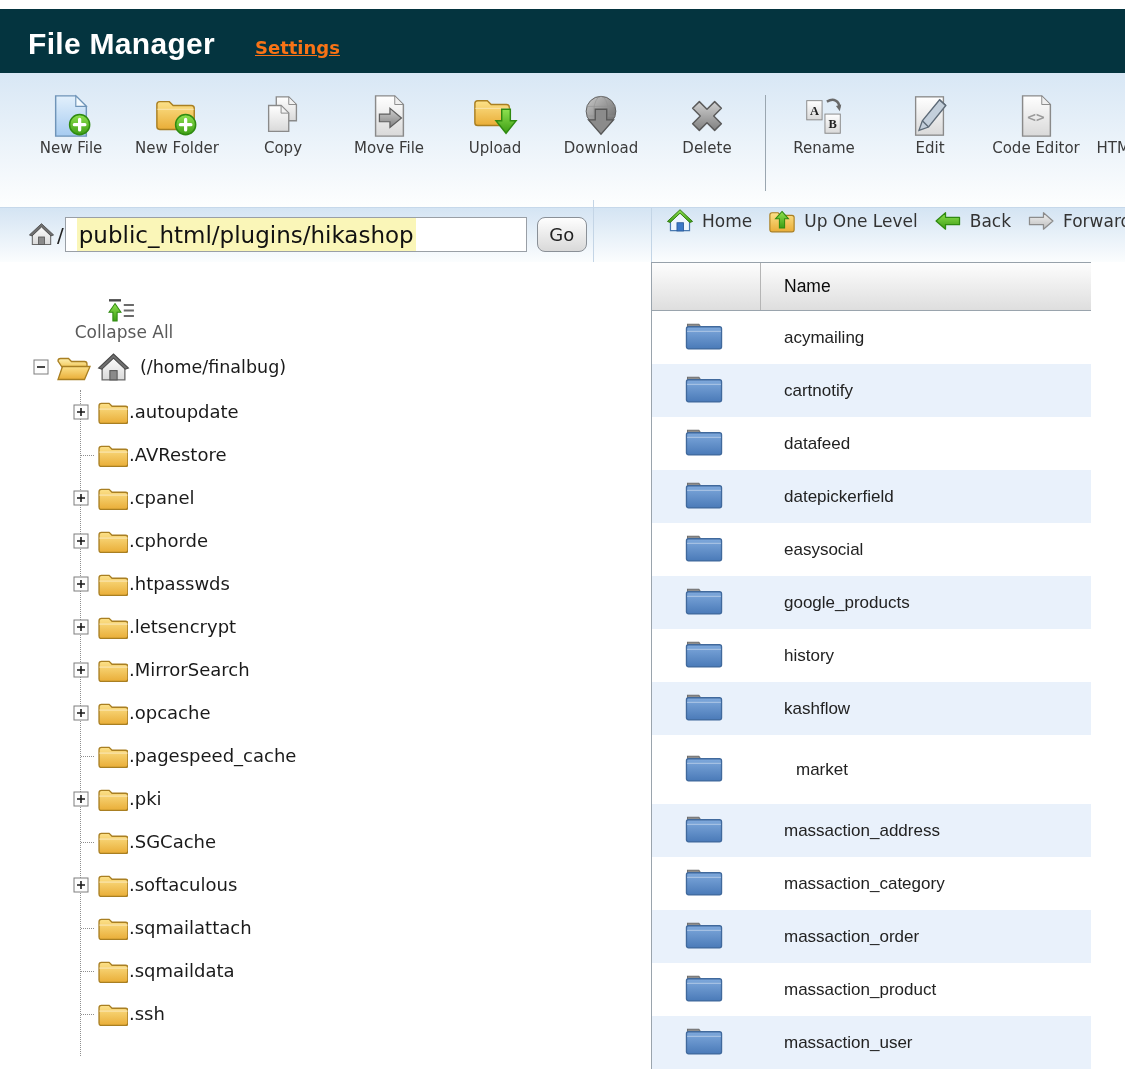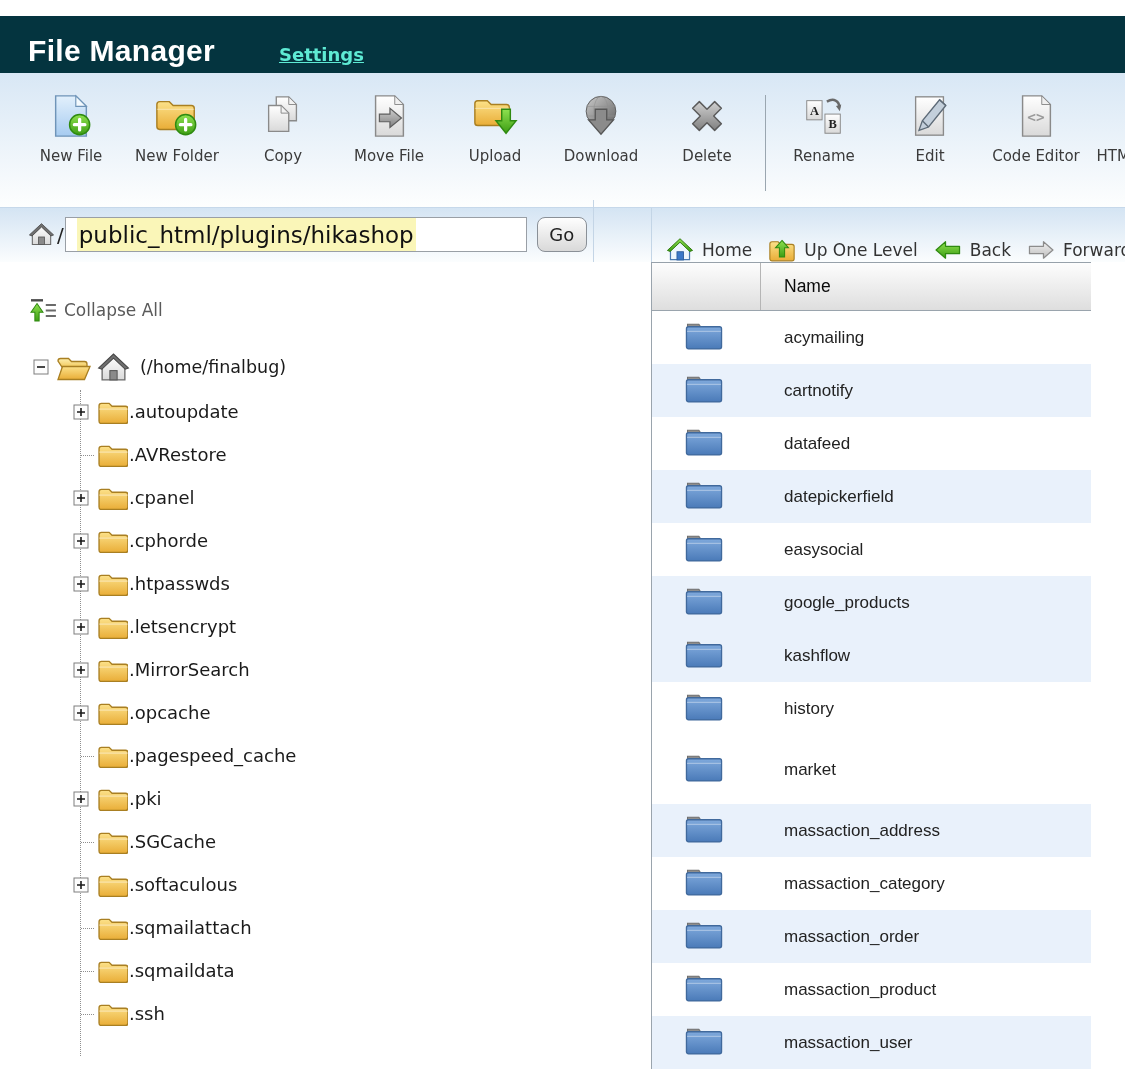--- a/index.html
+++ b/index.html
@@ -1,64 +1,64 @@
 <!DOCTYPE html>
 <html><head>
 <meta charset="utf-8">
 <style>
   * { margin:0; padding:0; box-sizing:border-box; }
   html,body { width:1125px; height:1080px; overflow:hidden; background:#fff;
               font-family:"DejaVu Sans","Liberation Sans",sans-serif; }
   .icon { display:inline-flex; line-height:0; }
 
   
-  .header { position:absolute; left:0; top:16px; width:1125px; height:71px;
+  .header { position:absolute; left:0; top:9px; width:1125px; height:71px;
             background:#04343f; border-bottom:2px solid #222;
             display:flex; align-items:center; }
   .app-title { color:#fff; font-family:"Liberation Sans",sans-serif; font-weight:bold;
                font-size:30px; margin-left:28px; letter-spacing:.3px; }
-  .settings-link { color:#5eead4; font-size:18px; font-weight:bold; text-decoration:underline;
-                   margin-left:64px; margin-top:8px; cursor:pointer; }
+  .settings-link { color:#f97316; font-size:18px; font-weight:bold; text-decoration:underline;
+                   margin-left:40px; margin-top:8px; cursor:pointer; }
 
   
   .toolbar { position:absolute; left:0; top:73px; width:1260px; height:134px;
              background:linear-gradient(#d8e7f5,#fdfefe);
              display:flex; align-items:flex-start; padding:20px 0 0 18px; }
   .tb-item { width:106px; display:flex; flex-direction:column; align-items:center;
              cursor:pointer; text-align:center; flex:none; }
   .tb-item .icon svg { width:46px; height:46px; }
-  .tb-label { font-size:15px; color:#3b3b3b; line-height:1.3; margin-top:8px; }
+  .tb-label { font-size:15px; color:#3b3b3b; line-height:1.3; margin-top:0; }
   .tb-sep { width:1px; height:96px; background:#9aa6b0; margin:2px 5px 0 5px; flex:none; }
 
   
   .navstrip { position:absolute; left:0; top:207px; width:1125px; height:55px;
               background:linear-gradient(#d4e4f3,#fbfdfe); border-top:1px solid #c6d8ea; }
   .panel-split { position:absolute; left:593px; top:200px; width:1px; height:62px; background:#c4d5e6; }
   .pathbar { position:absolute; left:28px; top:9px; display:flex; align-items:center; }
   .pathbar .icon svg { width:27px; height:25px; }
   .path-slash { font-size:20px; color:#222; margin:0 1px 0 2px; }
   .path-input { width:462px; height:35px; border:1px solid #999fa6; background:#fff;
                 display:flex; align-items:center; padding-left:11px; font-size:23px;
                 color:#111; overflow:hidden; white-space:nowrap; cursor:text;text-align:right; }
   .path-hl { background:#faf6b8; padding:4px 2px; }
   .go-btn { margin-left:10px; width:50px; height:35px; border:1px solid #8a9097; border-radius:8px;
             background:linear-gradient(#fefefe,#d9d9d9); font-size:18px; color:#222;
             font-family:inherit; cursor:pointer; }
-  .filenav { position:absolute; left:651px; top:0; height:55px; display:flex; align-items:flex-end;
+  .filenav { position:absolute; left:651px; top:0; height:55px; display:flex; align-items:flex-start;
              padding-left:14px; border-left:1px solid #c3d5e6; width:474px; overflow:hidden; }
   .filenav-item { display:flex; align-items:center; margin-right:16px; cursor:pointer; flex:none; }
   .filenav-item .icon svg { width:28px; height:26px; margin-right:8px; }
   .filenav-label { font-size:17px; color:#333; white-space:nowrap;
                    font-family:"DejaVu Sans",sans-serif; }
 
   
   .tree-panel { position:absolute; left:0; top:262px; width:640px; height:818px;
                 background:#fff; overflow:hidden; }
   .collapse-row { display:flex; align-items:center; margin:36px 0 0 29px; height:24px;
-                  cursor:pointer; width:190px; }
+                  cursor:pointer; width:190px;flex-direction:column; }
   .collapse-row .icon svg { width:28px; height:24px; margin-right:7px; }
   .collapse-label { font-size:17px; color:#5a5a5a; }
   .tree { position:relative; margin-top:22px; }
   .tree-vline { position:absolute; left:80px; top:46px; height:666px; width:0;
                 border-left:1px dotted #8f8f8f; }
   .tree-root { display:flex; align-items:center; height:46px; position:relative;
                padding-left:56px; cursor:pointer; }
   .tree-root .expander { position:absolute; left:33px; top:15px; }
   .root-folder svg { width:36px; height:27px; }
   .root-home  { margin-left:4px; }
@@ -77,21 +77,21 @@
   .file-table { position:absolute; left:651px; top:262px; width:440px;
                 border-left:1px solid #9aa4ad; border-top:1px solid #97a1aa; overflow:hidden; }
   .ft-header { height:48px; background:linear-gradient(#fdfdfd,#dedede);
                border-bottom:1px solid #9aa4ad; display:flex; }
   .ft-col-icon { width:109px; border-right:1px solid #b5b5b5; height:100%; }
   .ft-col-name { flex:1; display:flex; align-items:center; padding-left:23px;
                  font-size:17.5px; color:#0a0a0a; cursor:pointer;
                  font-family:"Liberation Sans",sans-serif; }
   .ft-row { height:53px; display:flex; align-items:center; cursor:pointer; }
   .ft-row.alt { background:#e9f1fb; }
-  .ft-row.tall { height:69px; }
+  .ft-row.tall { height:69px;gap:12px; }
   .ft-icon-cell { width:109px; padding-left:32px; flex:none; }
   .ft-icon-cell svg { width:40px; height:33px; }
   .ft-name { font-size:17px; color:#222; padding-left:23px;
              font-family:"Liberation Sans",sans-serif; white-space:nowrap; }
 </style>
 </head>
 <body>
 
 <svg width="0" height="0" style="position:absolute" aria-hidden="true">
   <defs>
@@ -586,94 +586,94 @@
       <div class="ft-row alt">
         <div class="ft-icon-cell"><span class="icon">
             <svg viewBox="0 0 38 32">
               <path d="M3 5h11l3.5 5H3z" fill="#8d8d8d" stroke="#6e6e6e"></path>
               <rect x="2" y="7.5" width="34" height="21.5" rx="2" fill="url(#gBlueF)" stroke="#40699c" stroke-width="1.3"></rect>
               <path d="M2.5 12h33" stroke="#fff" stroke-opacity=".35"></path>
             </svg>
           </span></div>
         <div class="ft-name">google_products</div>
       </div>
+      <div class="ft-row">
+        <div class="ft-icon-cell"><span class="icon">
+            <svg viewBox="0 0 38 32">
+              <path d="M3 5h11l3.5 5H3z" fill="#8d8d8d" stroke="#6e6e6e"></path>
+              <rect x="2" y="7.5" width="34" height="21.5" rx="2" fill="url(#gBlueF)" stroke="#40699c" stroke-width="1.3"></rect>
+              <path d="M2.5 12h33" stroke="#fff" stroke-opacity=".35"></path>
+            </svg>
+          </span></div>
+        <div class="ft-name">history</div>
+      </div>
       <div class="ft-row alt">
         <div class="ft-icon-cell"><span class="icon">
             <svg viewBox="0 0 38 32">
               <path d="M3 5h11l3.5 5H3z" fill="#8d8d8d" stroke="#6e6e6e"></path>
               <rect x="2" y="7.5" width="34" height="21.5" rx="2" fill="url(#gBlueF)" stroke="#40699c" stroke-width="1.3"></rect>
               <path d="M2.5 12h33" stroke="#fff" stroke-opacity=".35"></path>
             </svg>
           </span></div>
         <div class="ft-name">kashflow</div>
       </div>
+      <div class="ft-row tall">
+        <div class="ft-icon-cell"><span class="icon">
+            <svg viewBox="0 0 38 32">
+              <path d="M3 5h11l3.5 5H3z" fill="#8d8d8d" stroke="#6e6e6e"></path>
+              <rect x="2" y="7.5" width="34" height="21.5" rx="2" fill="url(#gBlueF)" stroke="#40699c" stroke-width="1.3"></rect>
+              <path d="M2.5 12h33" stroke="#fff" stroke-opacity=".35"></path>
+            </svg>
+          </span></div>
+        <div class="ft-name">market</div>
+      </div>
+      <div class="ft-row alt">
+        <div class="ft-icon-cell"><span class="icon">
+            <svg viewBox="0 0 38 32">
+              <path d="M3 5h11l3.5 5H3z" fill="#8d8d8d" stroke="#6e6e6e"></path>
+              <rect x="2" y="7.5" width="34" height="21.5" rx="2" fill="url(#gBlueF)" stroke="#40699c" stroke-width="1.3"></rect>
+              <path d="M2.5 12h33" stroke="#fff" stroke-opacity=".35"></path>
+            </svg>
+          </span></div>
+        <div class="ft-name">massaction_address</div>
+      </div>
       <div class="ft-row">
         <div class="ft-icon-cell"><span class="icon">
             <svg viewBox="0 0 38 32">
               <path d="M3 5h11l3.5 5H3z" fill="#8d8d8d" stroke="#6e6e6e"></path>
               <rect x="2" y="7.5" width="34" height="21.5" rx="2" fill="url(#gBlueF)" stroke="#40699c" stroke-width="1.3"></rect>
               <path d="M2.5 12h33" stroke="#fff" stroke-opacity=".35"></path>
             </svg>
           </span></div>
-        <div class="ft-name">history</div>
-      </div>
-      <div class="ft-row tall">
-        <div class="ft-icon-cell"><span class="icon">
-            <svg viewBox="0 0 38 32">
-              <path d="M3 5h11l3.5 5H3z" fill="#8d8d8d" stroke="#6e6e6e"></path>
-              <rect x="2" y="7.5" width="34" height="21.5" rx="2" fill="url(#gBlueF)" stroke="#40699c" stroke-width="1.3"></rect>
-              <path d="M2.5 12h33" stroke="#fff" stroke-opacity=".35"></path>
-            </svg>
-          </span></div>
-        <div class="ft-name">market</div>
+        <div class="ft-name">massaction_category</div>
       </div>
       <div class="ft-row alt">
         <div class="ft-icon-cell"><span class="icon">
             <svg viewBox="0 0 38 32">
               <path d="M3 5h11l3.5 5H3z" fill="#8d8d8d" stroke="#6e6e6e"></path>
               <rect x="2" y="7.5" width="34" height="21.5" rx="2" fill="url(#gBlueF)" stroke="#40699c" stroke-width="1.3"></rect>
               <path d="M2.5 12h33" stroke="#fff" stroke-opacity=".35"></path>
             </svg>
           </span></div>
-        <div class="ft-name">massaction_address</div>
+        <div class="ft-name">massaction_order</div>
       </div>
       <div class="ft-row">
         <div class="ft-icon-cell"><span class="icon">
             <svg viewBox="0 0 38 32">
               <path d="M3 5h11l3.5 5H3z" fill="#8d8d8d" stroke="#6e6e6e"></path>
               <rect x="2" y="7.5" width="34" height="21.5" rx="2" fill="url(#gBlueF)" stroke="#40699c" stroke-width="1.3"></rect>
               <path d="M2.5 12h33" stroke="#fff" stroke-opacity=".35"></path>
             </svg>
           </span></div>
-        <div class="ft-name">massaction_category</div>
+        <div class="ft-name">massaction_product</div>
       </div>
       <div class="ft-row alt">
         <div class="ft-icon-cell"><span class="icon">
             <svg viewBox="0 0 38 32">
               <path d="M3 5h11l3.5 5H3z" fill="#8d8d8d" stroke="#6e6e6e"></path>
               <rect x="2" y="7.5" width="34" height="21.5" rx="2" fill="url(#gBlueF)" stroke="#40699c" stroke-width="1.3"></rect>
               <path d="M2.5 12h33" stroke="#fff" stroke-opacity=".35"></path>
             </svg>
           </span></div>
-        <div class="ft-name">massaction_order</div>
-      </div>
-      <div class="ft-row">
-        <div class="ft-icon-cell"><span class="icon">
-            <svg viewBox="0 0 38 32">
-              <path d="M3 5h11l3.5 5H3z" fill="#8d8d8d" stroke="#6e6e6e"></path>
-              <rect x="2" y="7.5" width="34" height="21.5" rx="2" fill="url(#gBlueF)" stroke="#40699c" stroke-width="1.3"></rect>
-              <path d="M2.5 12h33" stroke="#fff" stroke-opacity=".35"></path>
-            </svg>
-          </span></div>
-        <div class="ft-name">massaction_product</div>
-      </div>
-      <div class="ft-row alt">
-        <div class="ft-icon-cell"><span class="icon">
-            <svg viewBox="0 0 38 32">
-              <path d="M3 5h11l3.5 5H3z" fill="#8d8d8d" stroke="#6e6e6e"></path>
-              <rect x="2" y="7.5" width="34" height="21.5" rx="2" fill="url(#gBlueF)" stroke="#40699c" stroke-width="1.3"></rect>
-              <path d="M2.5 12h33" stroke="#fff" stroke-opacity=".35"></path>
-            </svg>
-          </span></div>
         <div class="ft-name">massaction_user</div>
       </div>
     </div>
 </div>
 
 </body></html>

